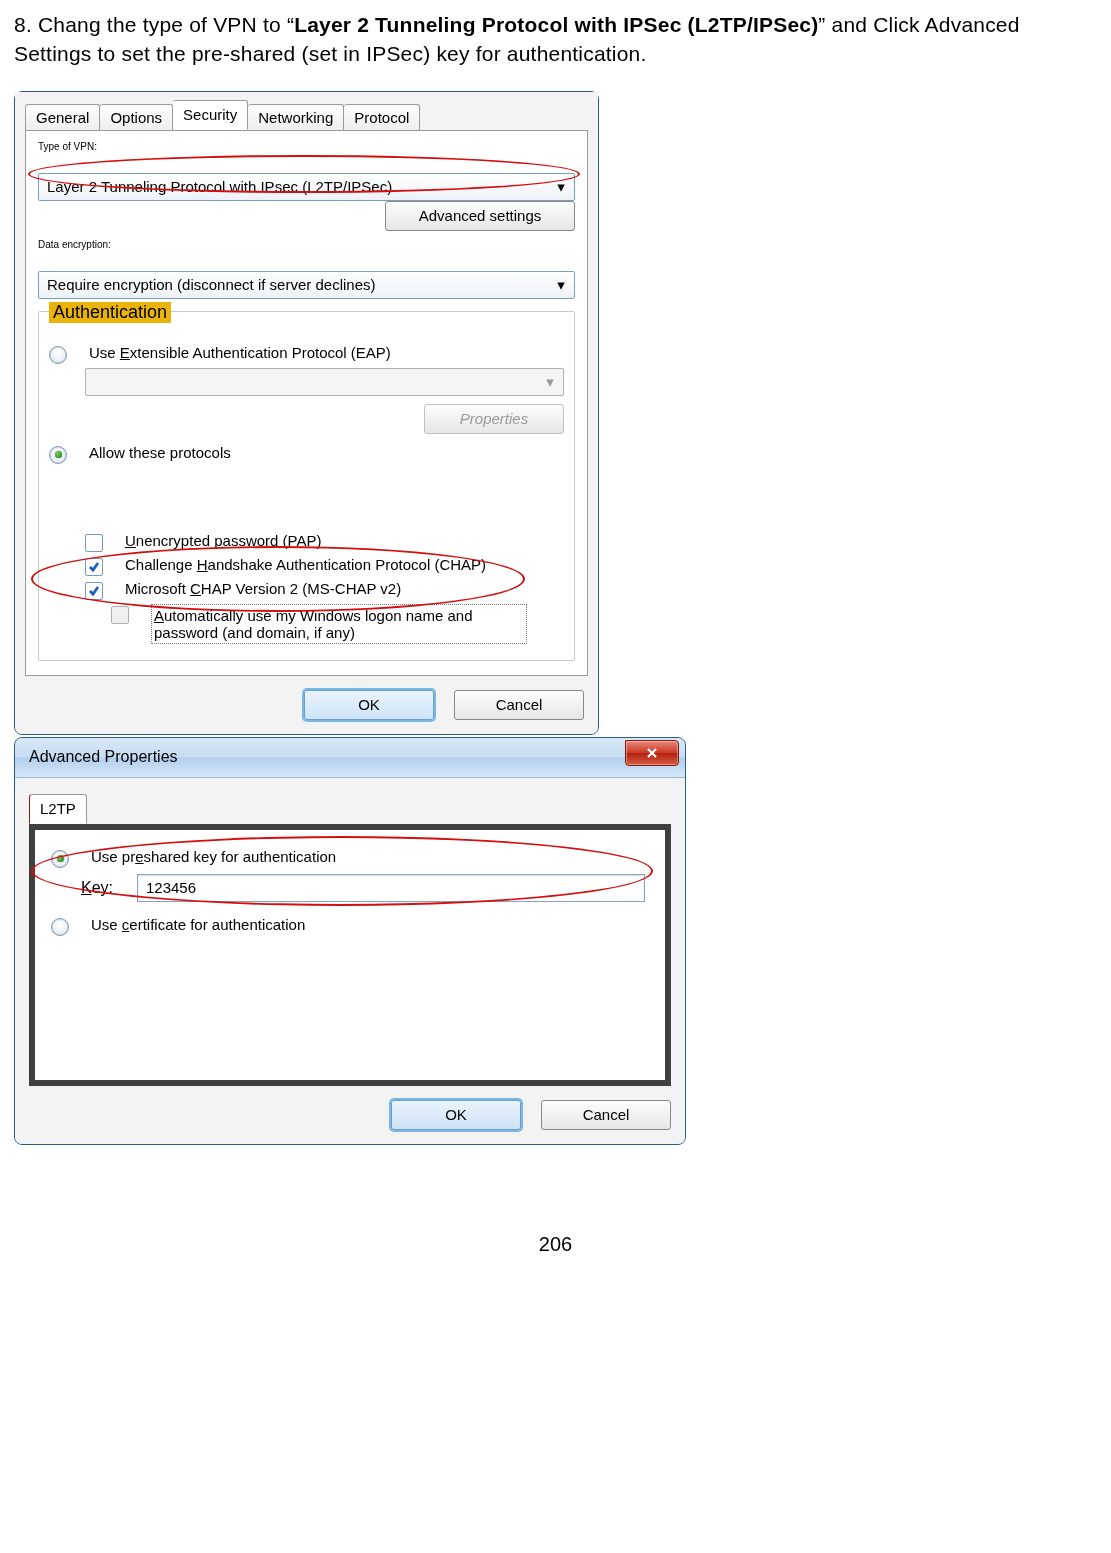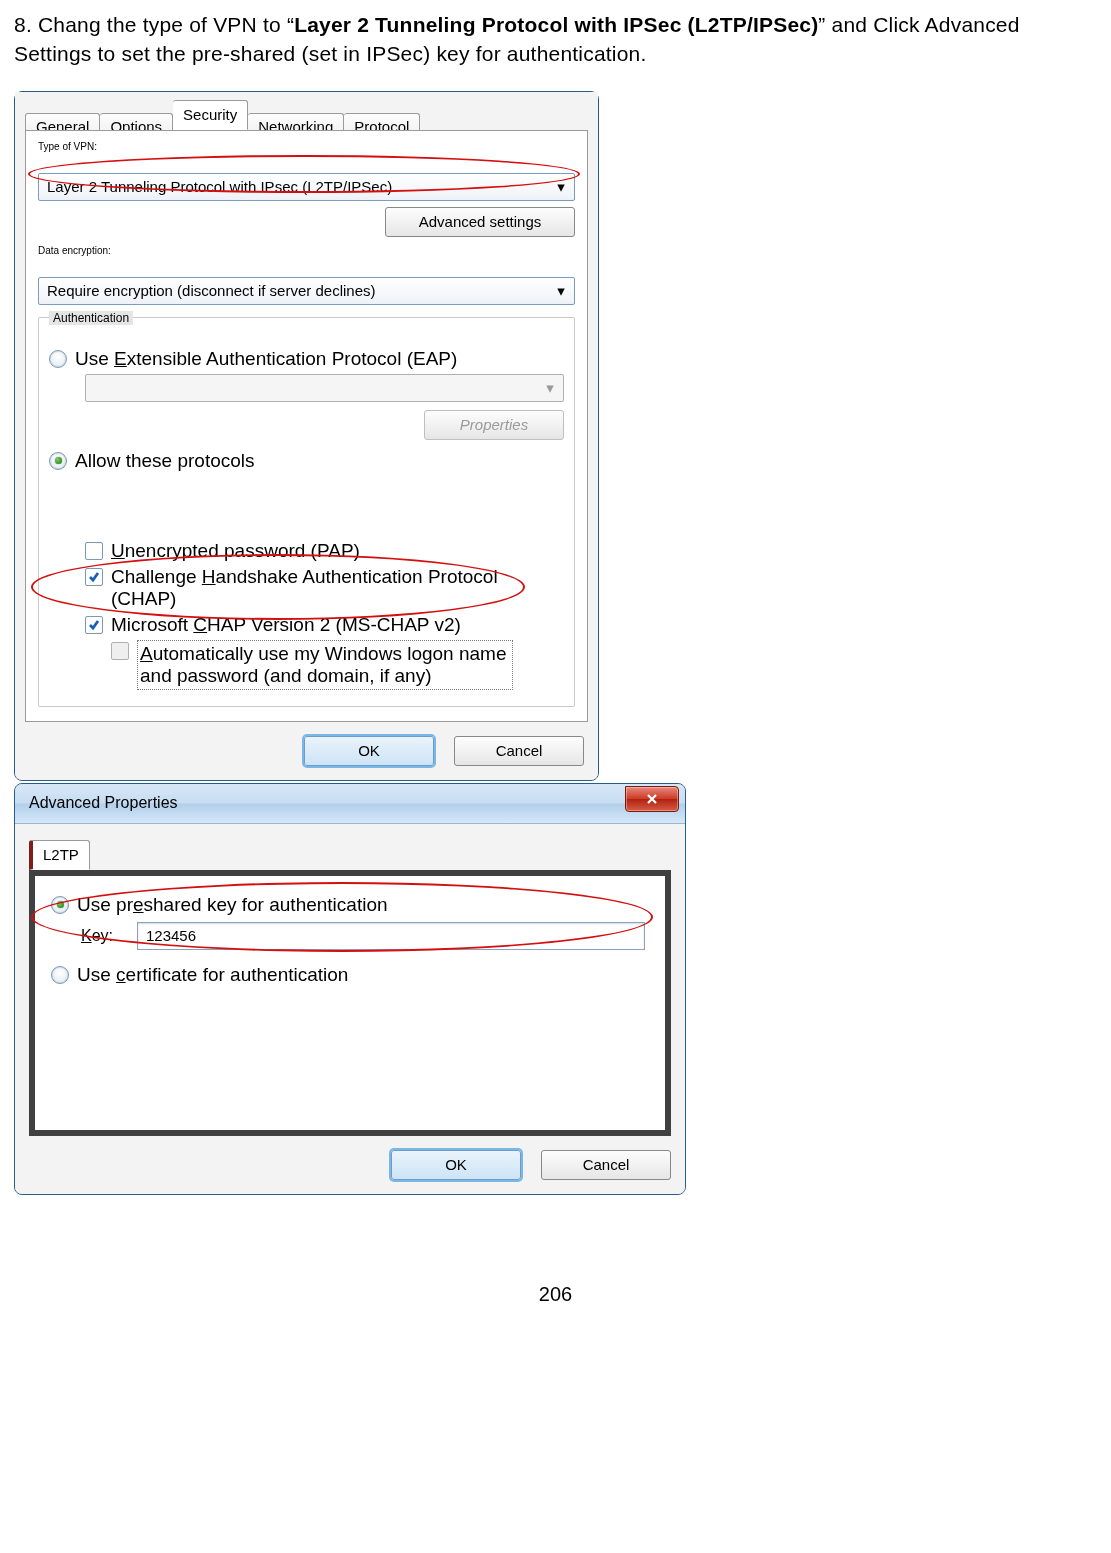--- a/index.html
+++ b/index.html
@@ -85,21 +85,21 @@
   .tab {
     padding: 4px 10px 5px 10px;
     font-size: 15px;
     border: 1px solid #9a9a9a;
     border-bottom: none;
     margin-right: 0;
     background: linear-gradient(#fdfdfd,#ececec);
     border-top-left-radius: 3px;
     border-top-right-radius: 3px;
     position: relative;
-    top: 13px;
+    top: 4px;
     color:#000;
   }
   .tab + .tab { border-left: none; }
   .tab.selected {
     background: #fff;
     z-index: 2;
     top: 0;
     padding-top:5px;padding-bottom:6px;
     border-bottom: 1px solid #fff;
   }
@@ -141,42 +141,42 @@
   .btn.disabled { color:#9a9a9a; border-color:#bfbfbf;}
   .btn.primary {
     background: linear-gradient(#eaf3fb,#cde4f7);
     border:1px solid #6f9bc8;
     box-shadow: 0 0 0 1px #b6d6f2 inset;
   }
   .btn.default-outline{
     box-shadow: 0 0 0 2px #79b7e7;
   }
 
-  .row-right { display:flex;justify-content:flex-end;margin-top:6px; }
+  .row-right { display:flex;justify-content:flex-end;}
   .row-right .btn { min-width: 160px; }
 
   .fieldset {
     border: 1px solid #c9c9c9;
     border-radius: 2px;
     padding: 8px 10px 12px 10px;
     margin-top: 12px;
   }
   .fieldset-legend {
-    font-size:12px;
+    font-size:18px;
     position: relative;
     top: -18px;
-    background: #e5e5e5;
+    background: #eab308;
     display:inline-block;
     padding: 0 4px;
     margin-bottom: -12px;
   }
 
   .radio-row, .check-row {
-    display:flex; align-items:flex-start; gap:8px;
-    font-size:19px; color:#000;
+    display:flex; align-items:flex-start; gap:22px;
+    font-size:15px; color:#000;
     margin: 4px 0;
   }
   .radio, .chk {
     flex: 0 0 16px;
     width:16px;height:16px;border:1px solid #7a99b8;background:#fff;border-radius:2px;display:flex;align-items:center;justify-content:center;
     margin-top:2px;
   }
   .radio { border-radius:50%; border-color:#7a99b8;
     background: radial-gradient(circle at 50% 35%, #fff 0%, #e5edf5 80%);
     box-shadow: inset 0 0 2px rgba(0,0,0,.25);
@@ -353,21 +353,21 @@
       <span class="ttitle" style="margin-left:4px;">Advanced Properties</span>
       <div class="closebtn">
         <svg viewBox="0 0 14 14">
             <path d="M3 3 L11 11 M11 3 L3 11"></path>
           </svg>
       </div>
     </div>
 
     <div class="dialog-body">
       <div class="tabstrip2">
-        <div class="tab selected" style="border-left:4px solid #7f1d1d;">L2TP</div>
+        <div class="tab selected" style="border-left:1px solid #7f1d1d;">L2TP</div>
       </div>
       <div class="tabpanel2">
 
         <div class="radio-row">
           <span class="radio">
               <span class="dot"></span>
             </span>
           <span>Use pr<span class="underline">e</span>shared key for authentication</span>
         </div>
         <div style="display:flex;align-items:center;gap:6px;padding-left:30px;margin:6px 0 14px 0;">

